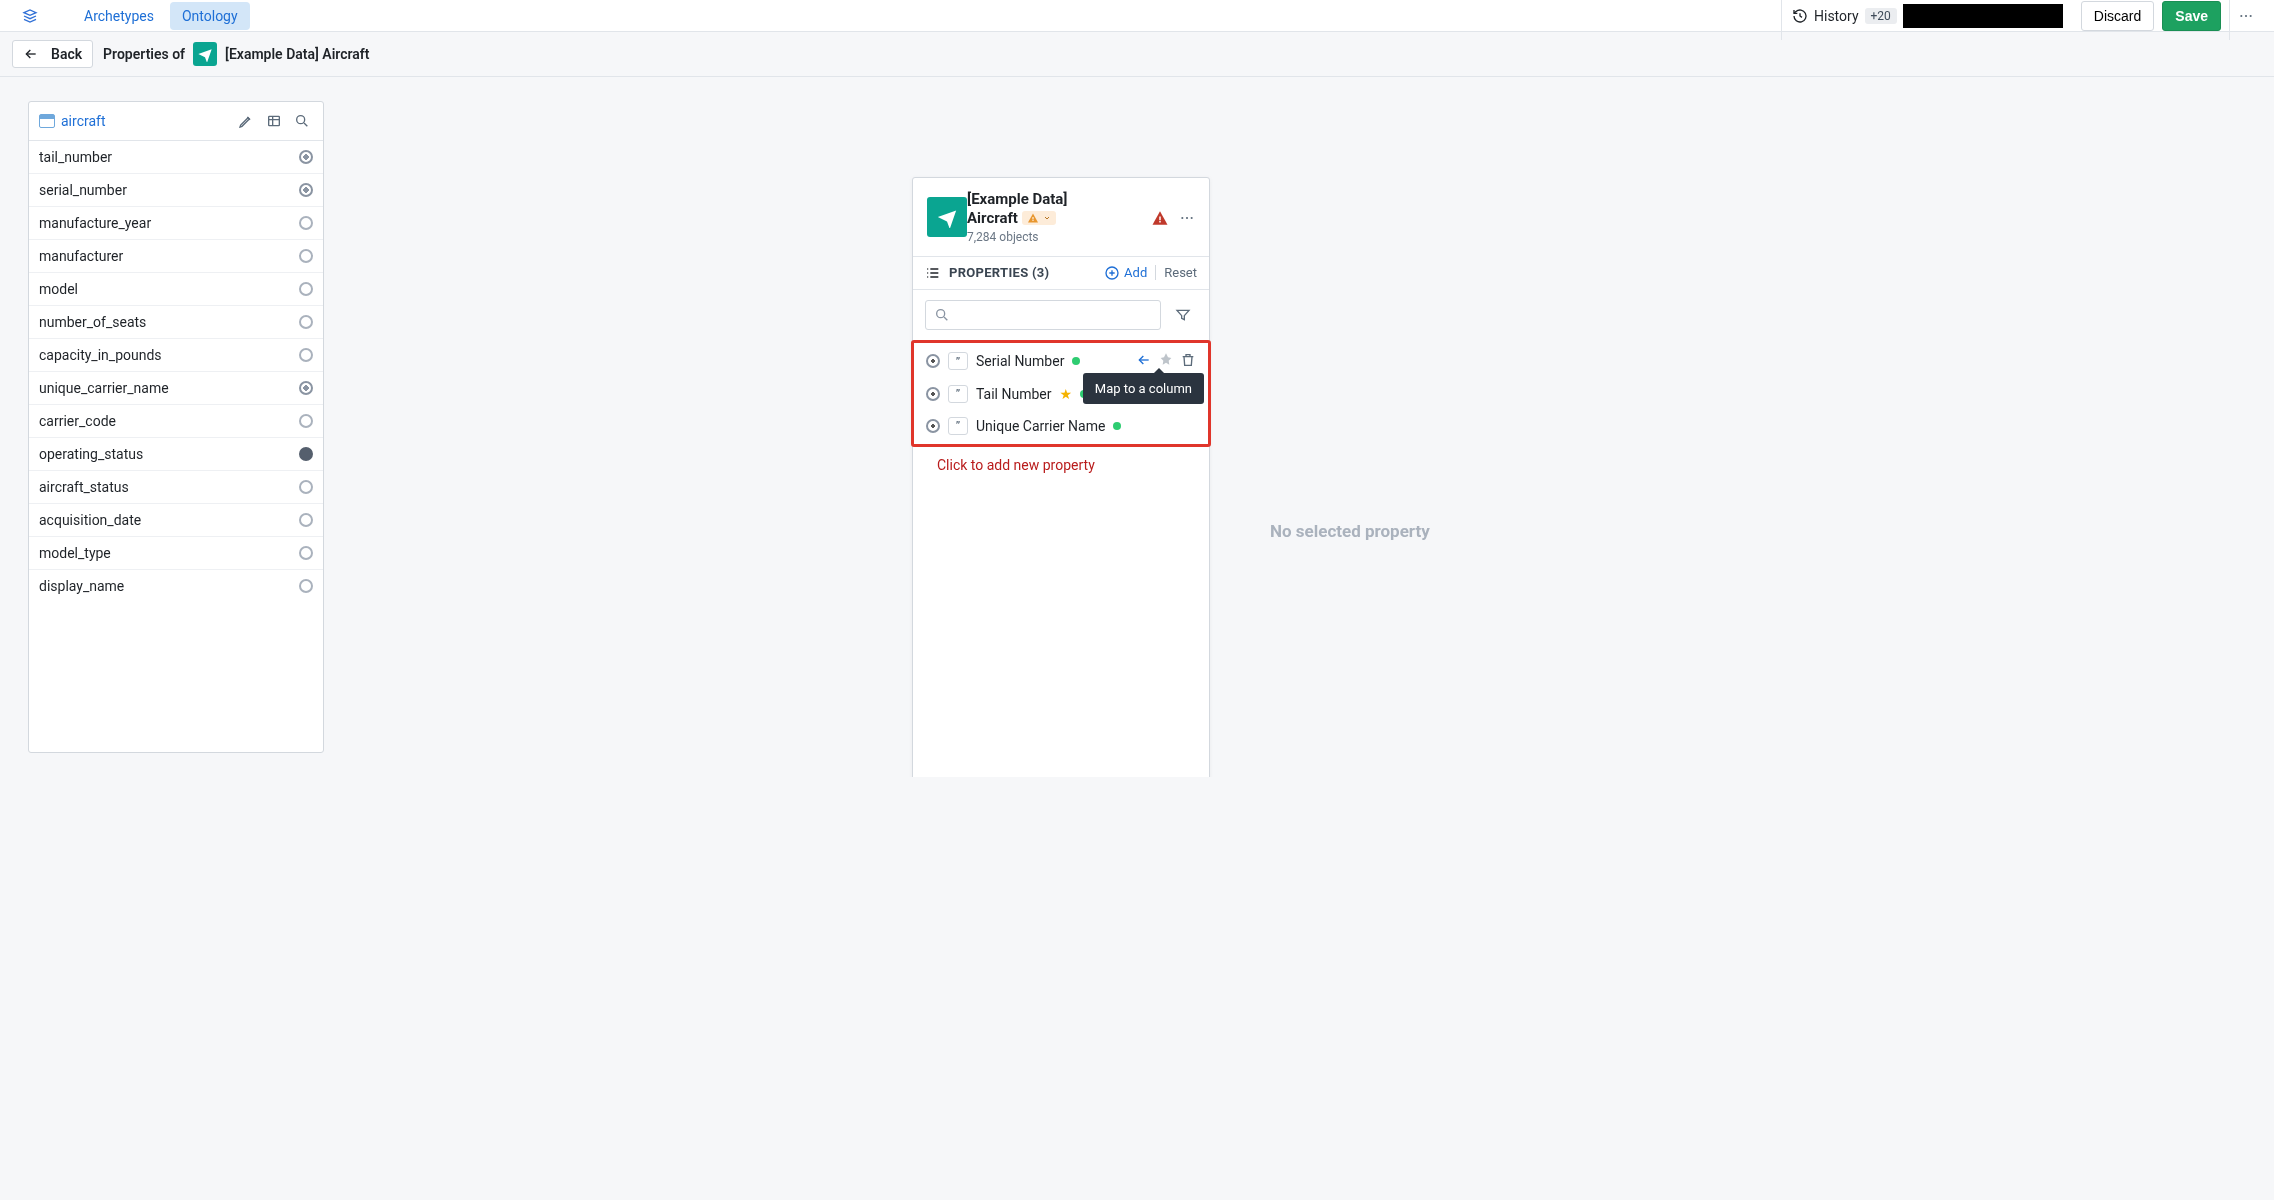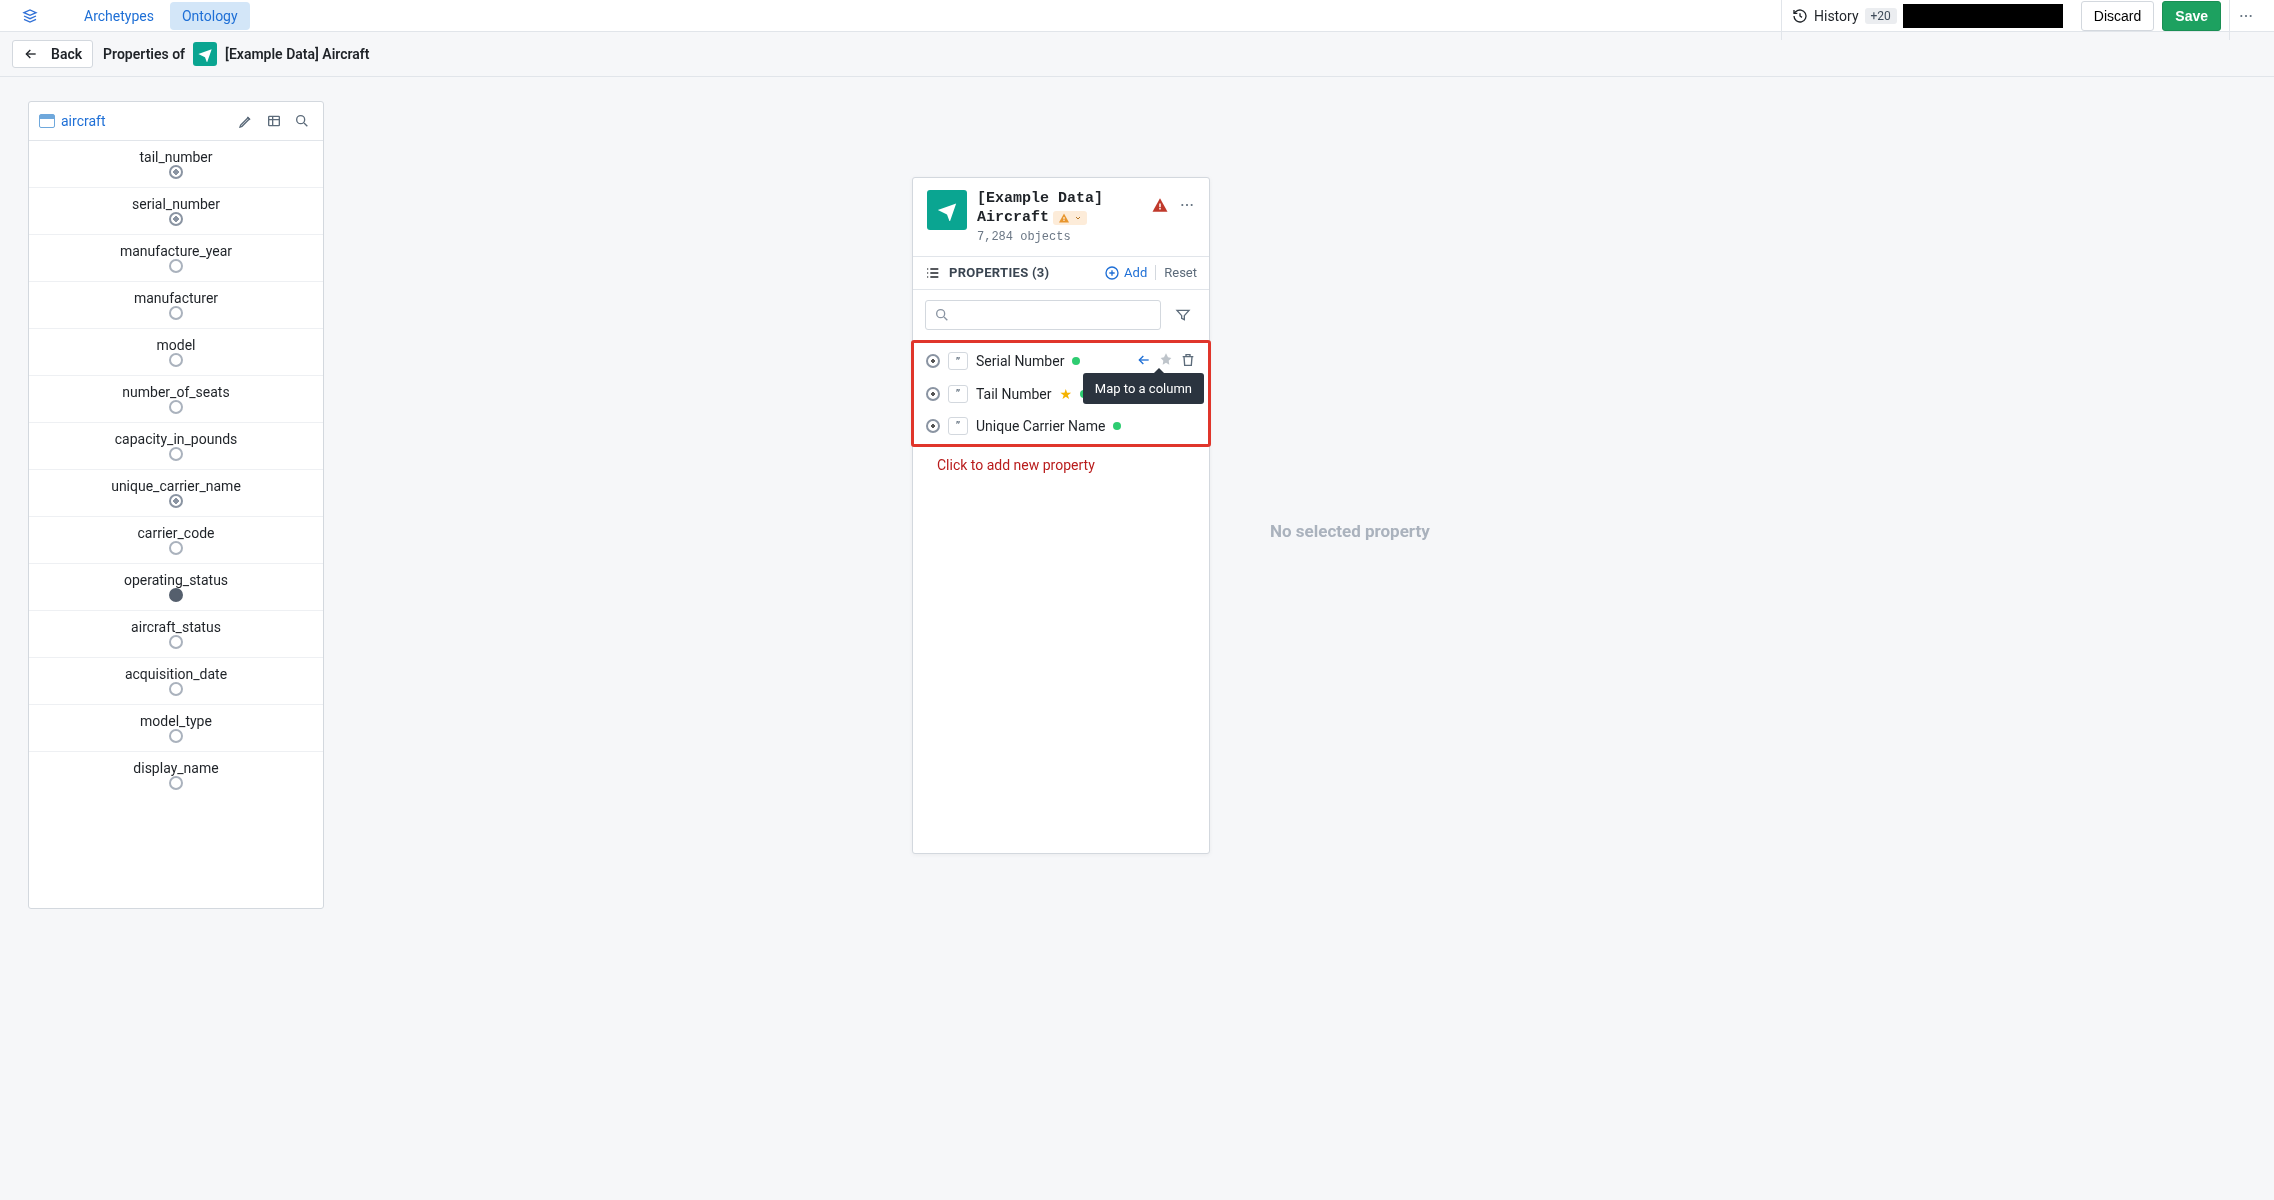--- a/index.html
+++ b/index.html
@@ -20,29 +20,29 @@
 .sub-header { display:flex; align-items:center; padding:8px 12px; gap:10px; border-bottom:1px solid #e1e5ea; background:#f6f7f9; }
 .back-btn { display:flex; align-items:center; gap:12px; padding:5px 10px; border:1px solid #d3d8de; background:#fff; border-radius:3px; cursor:pointer; font-weight:600; }
 .breadcrumb { display:flex; align-items:center; gap:8px; font-weight:600; }
 .plane-chip { width:24px; height:24px; background:#0aa591; border-radius:3px; color:#fff; display:flex; align-items:center; justify-content:center; }
 .workspace { position:relative; padding: 24px 28px; display:flex; gap:0; min-height: 700px; }
 .left-panel { width:296px; background:#fff; border:1px solid #d3d8de; border-radius:3px; z-index:2; }
 .left-header { display:flex; align-items:center; padding:8px 10px; border-bottom:1px solid #e1e5ea; gap:6px; }
 .ds-icon { width:16px; height:14px; background:linear-gradient(#6fa8dc,#6fa8dc) top/100% 4px no-repeat, #fff; border:1px solid #6fa8dc; border-radius:2px; }
 .ds-name { color:#1e6fd6; flex:1; }
 .ic-btn { width:22px; height:22px; display:flex; align-items:center; justify-content:center; cursor:pointer; color:#5c6b7a; }
-.col-row { display:flex; align-items:center; padding:8px 10px; border-bottom:1px solid #eef0f3; justify-content:space-between;flex-direction:column; }
+.col-row { display:flex; align-items:center; padding:8px 10px; border-bottom:1px solid #eef0f3; justify-content:space-between; }
 .col-row:last-child { border-bottom:none; }
 .circle { width:14px; height:14px; border:2px solid #aab2bd; border-radius:50%; }
 .circle.linked { border-color:#8a94a2; background:radial-gradient(circle,#8a94a2 0 40%, transparent 41%);}
 .circle.filled { border-color:#555f6d; background:#555f6d; }
 .col-filler { height: 110px; }
 .lines-svg { position:absolute; inset:0; pointer-events:none; z-index:1; }
 .right-panel { position:absolute; left:912px; top:100px; width:298px; background:#fff; border:1px solid #d3d8de; border-radius:3px; z-index:2; box-shadow:0 1px 4px rgba(0,0,0,.05); }
-.right-header { display:flex; align-items:flex-start; padding:12px 14px; gap:10px; border-bottom:1px solid #e1e5ea;font-family:Liberation Mono, monospace; }
+.right-header { display:flex; align-items:center; padding:12px 14px; border-bottom:1px solid #e1e5ea; }
 .plane-big { width:40px; height:40px; background:#0aa591; border-radius:3px; color:#fff; display:flex; align-items:center; justify-content:center; font-size:20px; }
 .rh-title { font-weight:700; font-size:15px; line-height:1.25; }
 .rh-sub { font-size:12px; color:#6b7785; margin-top:2px; }
 .rh-icons { margin-left:auto; display:flex; align-items:center; gap:10px; color:#5c6b7a; padding-top:6px;}
 .warn-tri { color:#c0392b; }
 .warn-pill { display:inline-flex; align-items:center; gap:4px; background:#fdecd9; border-radius:3px; padding:1px 5px; font-size:12px; color:#d07d1c; margin-left:4px;}
 .prop-bar { display:flex; align-items:center; padding:8px 12px; border-bottom:1px solid #e1e5ea; gap:8px; }
 .prop-bar-title { font-weight:700; letter-spacing:.3px; flex:1; color:#3a4551; font-size:13px;}
 .add-link { color:#1e6fd6; display:flex; align-items:center; gap:4px; cursor:pointer; font-size:13px;}
 .reset-link { color:#5c6b7a; font-size:13px; cursor:pointer; padding-left:8px; border-left:1px solid #d3d8de; }

